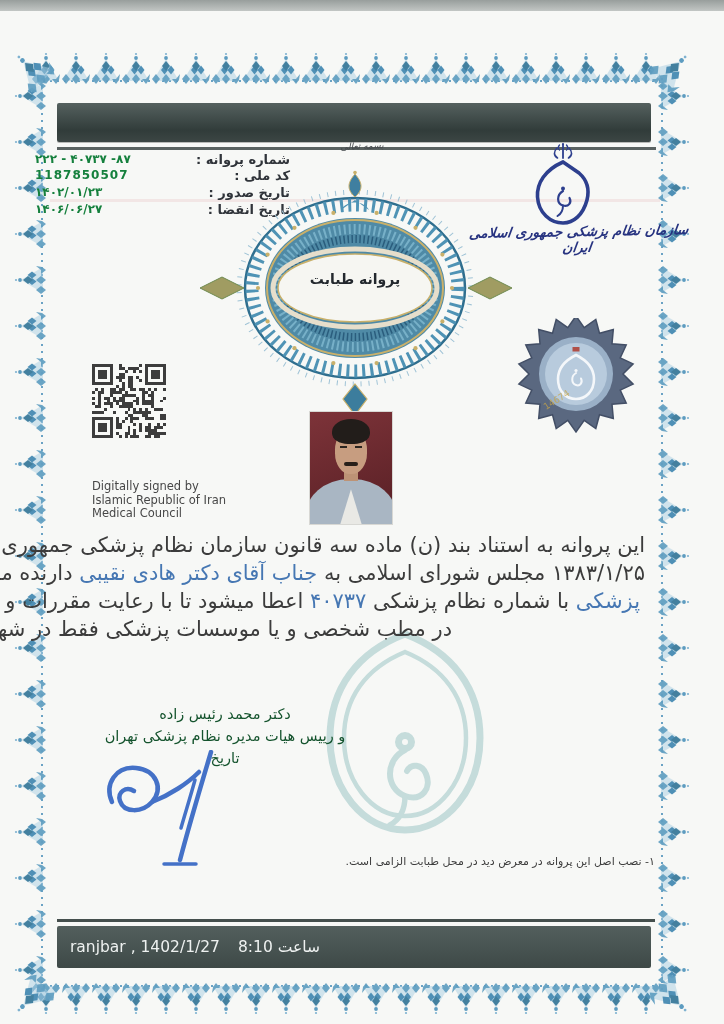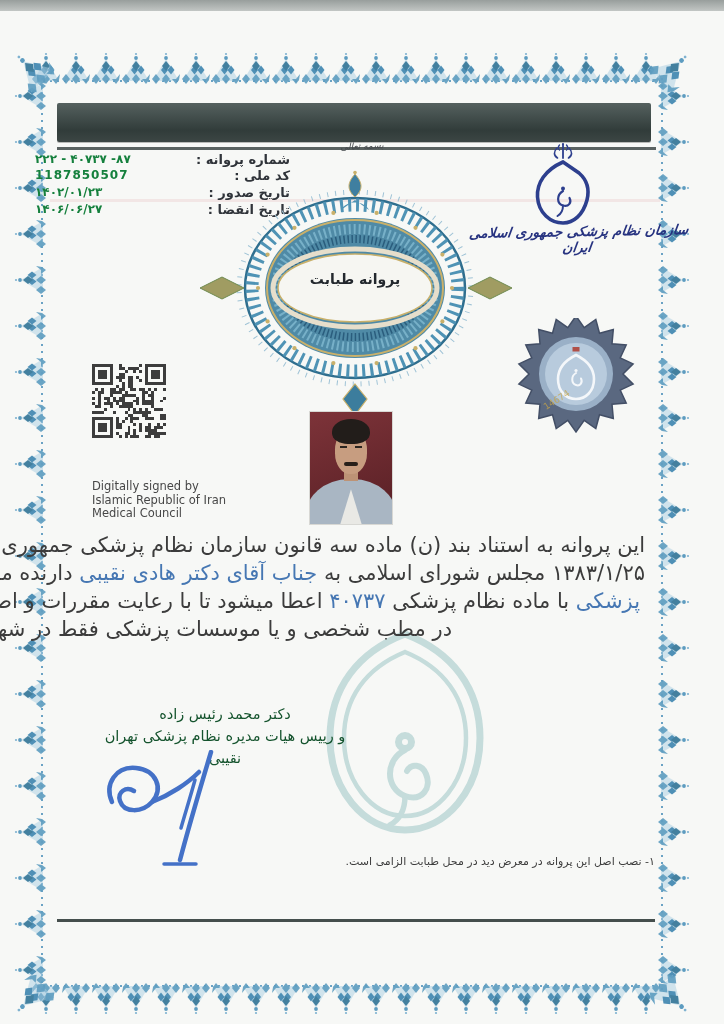--- a/index.html
+++ b/index.html
@@ -470,36 +470,40 @@
       <path d="M125,6 C172,24 200,60 200,110 C200,162 166,202 125,202 C84,202 50,162 50,110 C50,60 78,24 125,6 Z"></path>
       <path d="M125,24 C164,40 186,70 186,110 C186,154 158,188 125,188 C92,188 64,154 64,110 C64,70 86,40 125,24 Z" stroke-width="4.5"></path>
       <path d="M125,122 C105,132 105,160 125,168 C142,174 152,160 146,146 C142,136 131,135 127,143" stroke-width="6"></path>
       <circle cx="125" cy="114" r="6.5"></circle>
       <path d="M125,168 C125,183 119,192 110,197" stroke-width="5.5"></path>
     </g>
   </svg>
 
   <div class="abs body-line" style="top:533px;right:79px"><span>این پروانه به استناد بند (ن) ماده سه قانون سازمان نظام پزشکی جمهوری اسلامی ایران مصوب</span></div>
   <div class="abs body-line" style="top:561px;right:79px"><span>۱۳۸۳/۱/۲۵ مجلس شورای اسلامی به </span><span class="hl">جناب آقای دکتر هادی نقیبی</span><span> دارنده مدرک </span><span class="hl">دکترای</span></div>
-  <div class="abs body-line" style="top:589px;right:84px"><span class="hl">پزشکی</span><span> با ماده نظام پزشکی </span><span class="hl">۴۰۷۳۷</span><span> اعطا میشود تا با رعایت مقررات و اصول اخلاق پزشکی</span></div>
+  <div class="abs body-line" style="top:589px;right:84px"><span class="hl">پزشکی</span><span> با شماره نظام پزشکی </span><span class="hl">۴۰۷۳۷</span><span> اعطا میشود تا با رعایت مقررات و اصول اخلاق پزشکی</span></div>
   <div class="abs body-line" style="top:617px;right:272px"><span>در مطب شخصی و یا موسسات پزشکی فقط در شهر </span><span class="hl">تهران</span><span> طبابت نمایند.</span></div>
 
   <div class="abs signatory">
     <div>دکتر محمد رئیس زاده</div>
     <div>و رییس هیات مدیره نظام پزشکی تهران</div>
-    <div>نقیبی</div>
+    <div>تاریخ</div>
   </div>
 
   <svg class="abs" style="left:98px;top:750px;z-index:4" width="165" height="118" viewBox="0 0 165 118">
     <g stroke="#3566c4" fill="none" stroke-width="4.5" stroke-linecap="round" opacity=".92">
       <path d="M14,52 C6,34 18,16 38,18 C58,20 66,38 54,52 C44,63 26,63 22,51 C19,42 28,36 36,41"></path>
       <path d="M54,52 C72,45 90,33 101,22"></path>
       <path d="M113,2 C104,32 92,72 82,110"></path>
       <path d="M97,30 C92,48 87,64 83,78" stroke-width="3.5"></path>
       <path d="M66,114 H98" stroke-width="3.5"></path>
     </g>
   </svg>
 
   <div class="abs note">۱- نصب اصل این پروانه در معرض دید در محل طبابت الزامی است.</div>
 
   <div class="abs footer-divider"></div>
+  <div class="abs footer-bar">
+    <span>ranjbar , 1402/1/27</span>
+    <span dir="rtl">ساعت 8:10</span>
+  </div>
 
 </div>
 
 </body></html>

